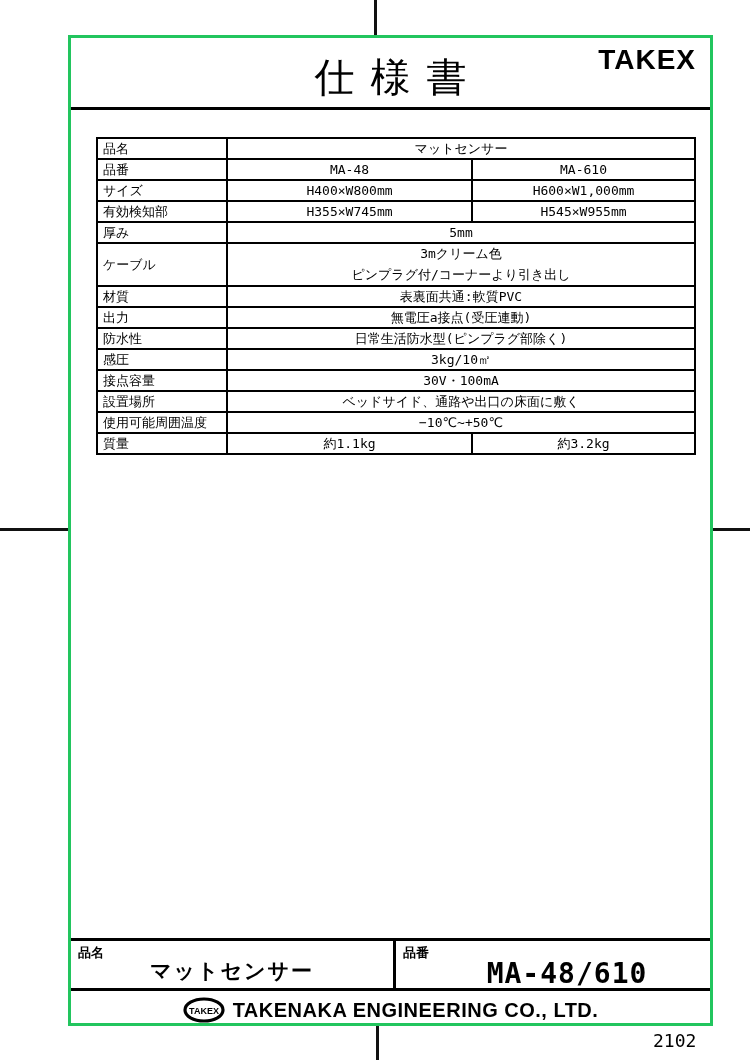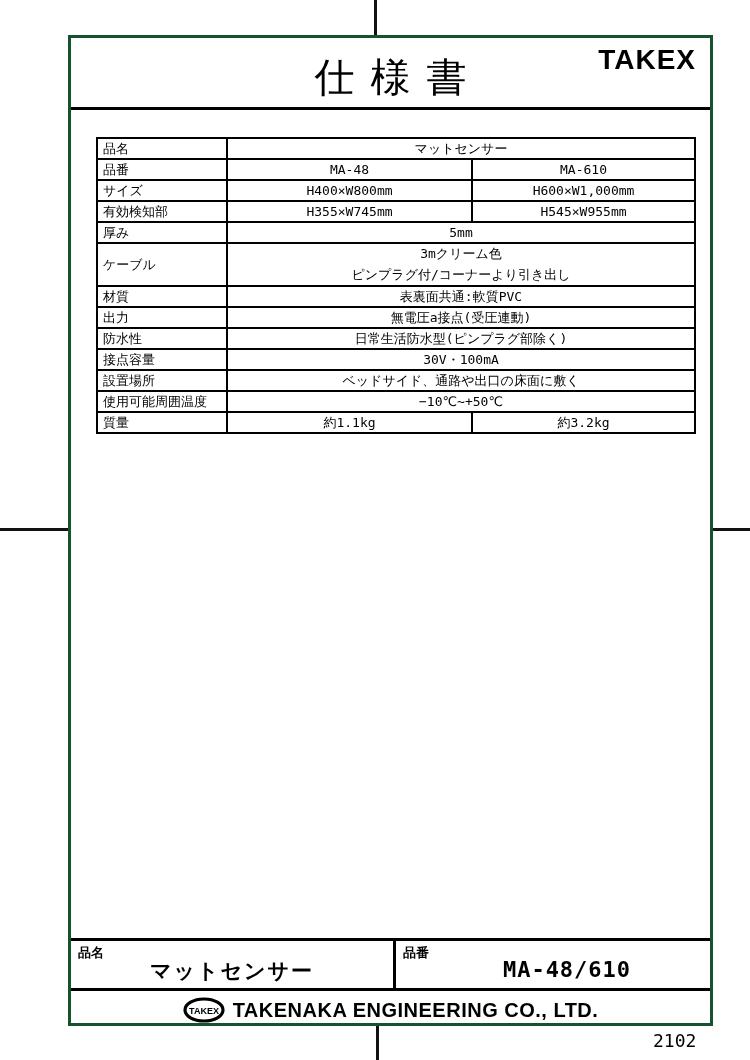--- a/index.html
+++ b/index.html
@@ -12,21 +12,21 @@
   
   .mark { position:absolute; background:#111; }
   .mark-top    { left:374px; top:0;      width:3px;  height:37px; }
   .mark-bottom { left:376px; top:1024px; width:3px;  height:36px; }
   .mark-left   { left:0;     top:528px;  width:69px; height:3px; }
   .mark-right  { left:711px; top:528px;  width:39px; height:3px; }
 
   
   .frame {
     position:absolute; left:68px; top:35px; width:645px; height:991px;
-    border:3px solid #14532d; display:flex; flex-direction:column; background:#fff;
+    border:3px solid #22c55e; display:flex; flex-direction:column; background:#fff;
   }
 
   
   .title-band { position:relative; height:72px; border-bottom:3px solid #000; flex:none; }
   .doc-title {
     position:absolute; left:0; right:0; top:12px; text-align:center;
     font-size:40px; font-weight:500; letter-spacing:16px; text-indent:16px;
     font-family:"DejaVu Sans","Liberation Sans",sans-serif;
   }
   .brand {
@@ -54,21 +54,21 @@
   .band1 { height:50px; border-top:3px solid #000; display:flex; flex:none; }
   .band1 .tb-cell { position:relative; flex:none; }
   .tb-name  { width:322px; }
   .tb-model { width:317px; border-left:3px solid #000; }
   .tb-label { position:absolute; top:3px; left:7px; font-size:13px; font-weight:bold;
               font-family:"DejaVu Sans",sans-serif; }
   .tb-value { position:absolute; left:0; right:0; top:16px; text-align:center;
               font-size:21px; font-weight:bold; font-family:"DejaVu Sans",sans-serif;
               letter-spacing:2px; }
   .tb-model .tb-value { font-family:"DejaVu Sans Mono","DejaVu Sans",sans-serif;
-              font-size:22px; letter-spacing:1px;margin-left:28px; }
+              font-size:28px; letter-spacing:1px;margin-left:28px; }
 
   
   .band2 { height:41px; border-top:3px solid #000; flex:none;
            display:flex; align-items:center; justify-content:center; gap:8px; }
   .company-name {
     font-family:"Liberation Sans","DejaVu Sans",sans-serif;
     font-weight:bold; font-size:20px; letter-spacing:0.5px;
   }
 
   .sheet-num {
@@ -135,20 +135,24 @@
         </tr>
         <tr>
           <th>出力</th>
           <td colspan="2">無電圧a接点(受圧連動)</td>
         </tr>
         <tr>
           <th>防水性</th>
           <td colspan="2">日常生活防水型(ピンプラグ部除く)</td>
         </tr>
         <tr>
+          <th>感圧</th>
+          <td colspan="2">3kg/10㎡</td>
+        </tr>
+        <tr>
           <th>接点容量</th>
           <td colspan="2">30V・100mA</td>
         </tr>
         <tr>
           <th>設置場所</th>
           <td colspan="2">ベッドサイド、通路や出口の床面に敷く</td>
         </tr>
         <tr>
           <th>使用可能周囲温度</th>
           <td colspan="2">−10℃~+50℃</td>

